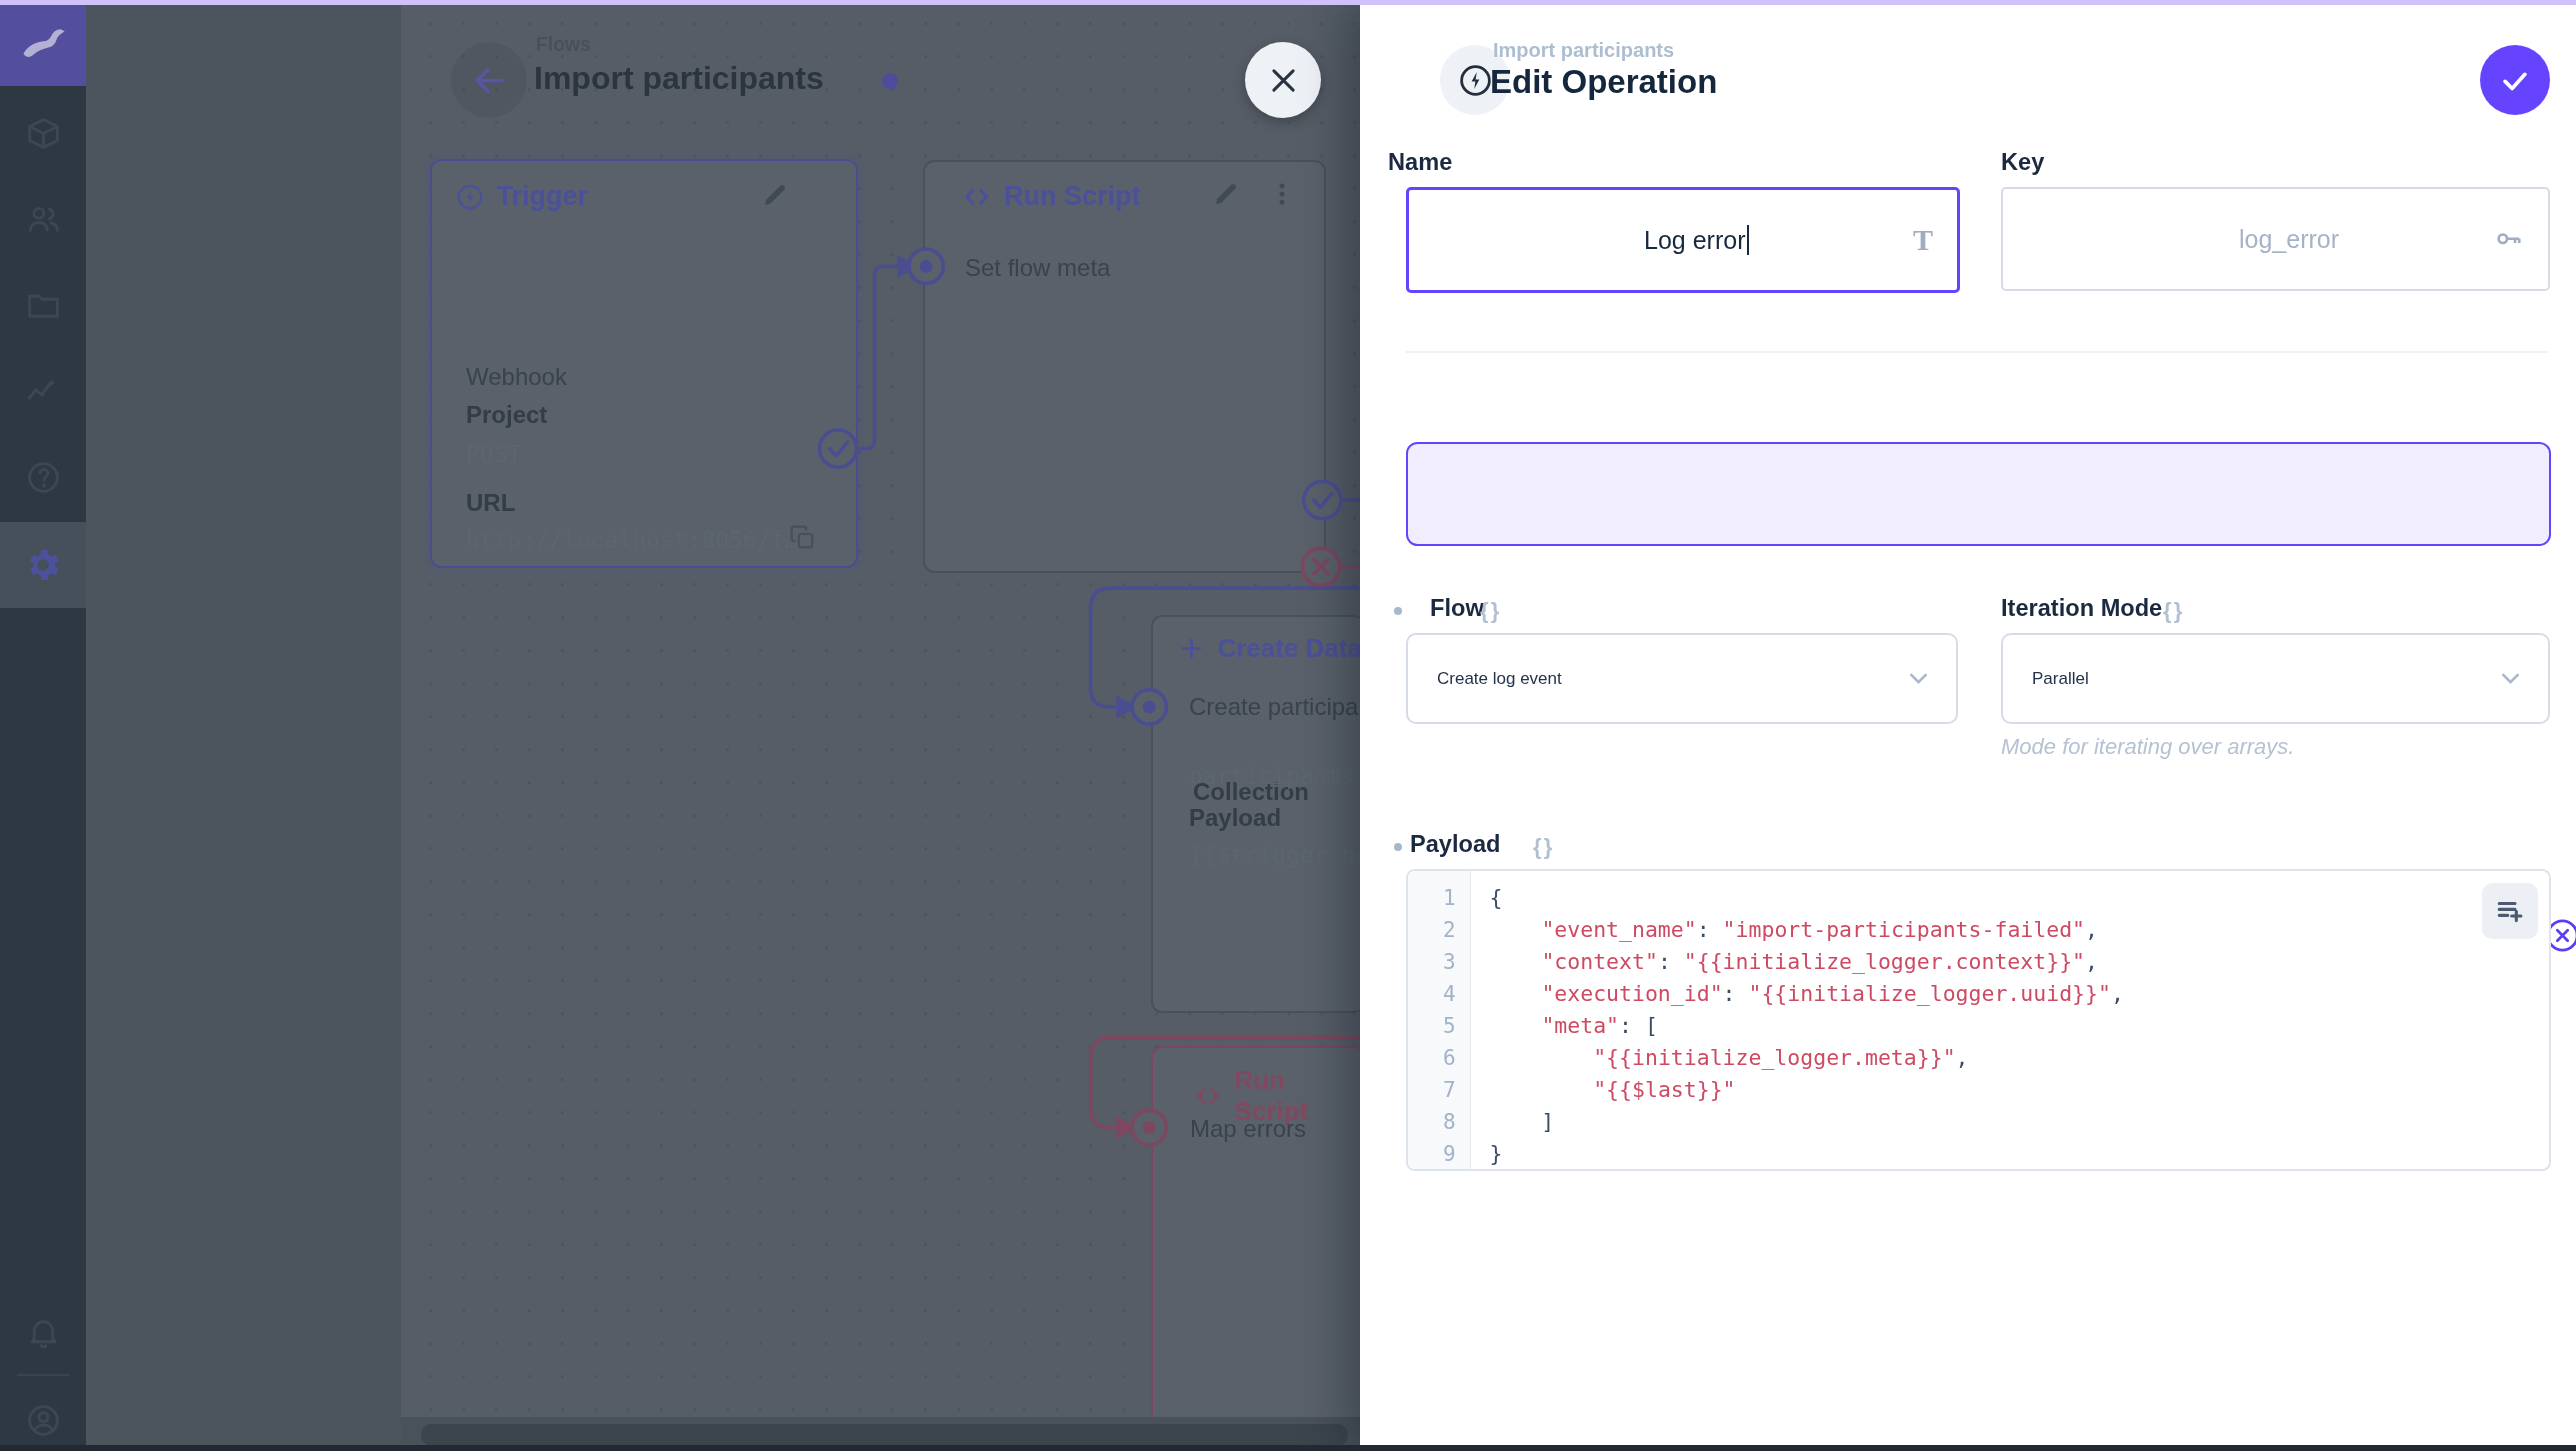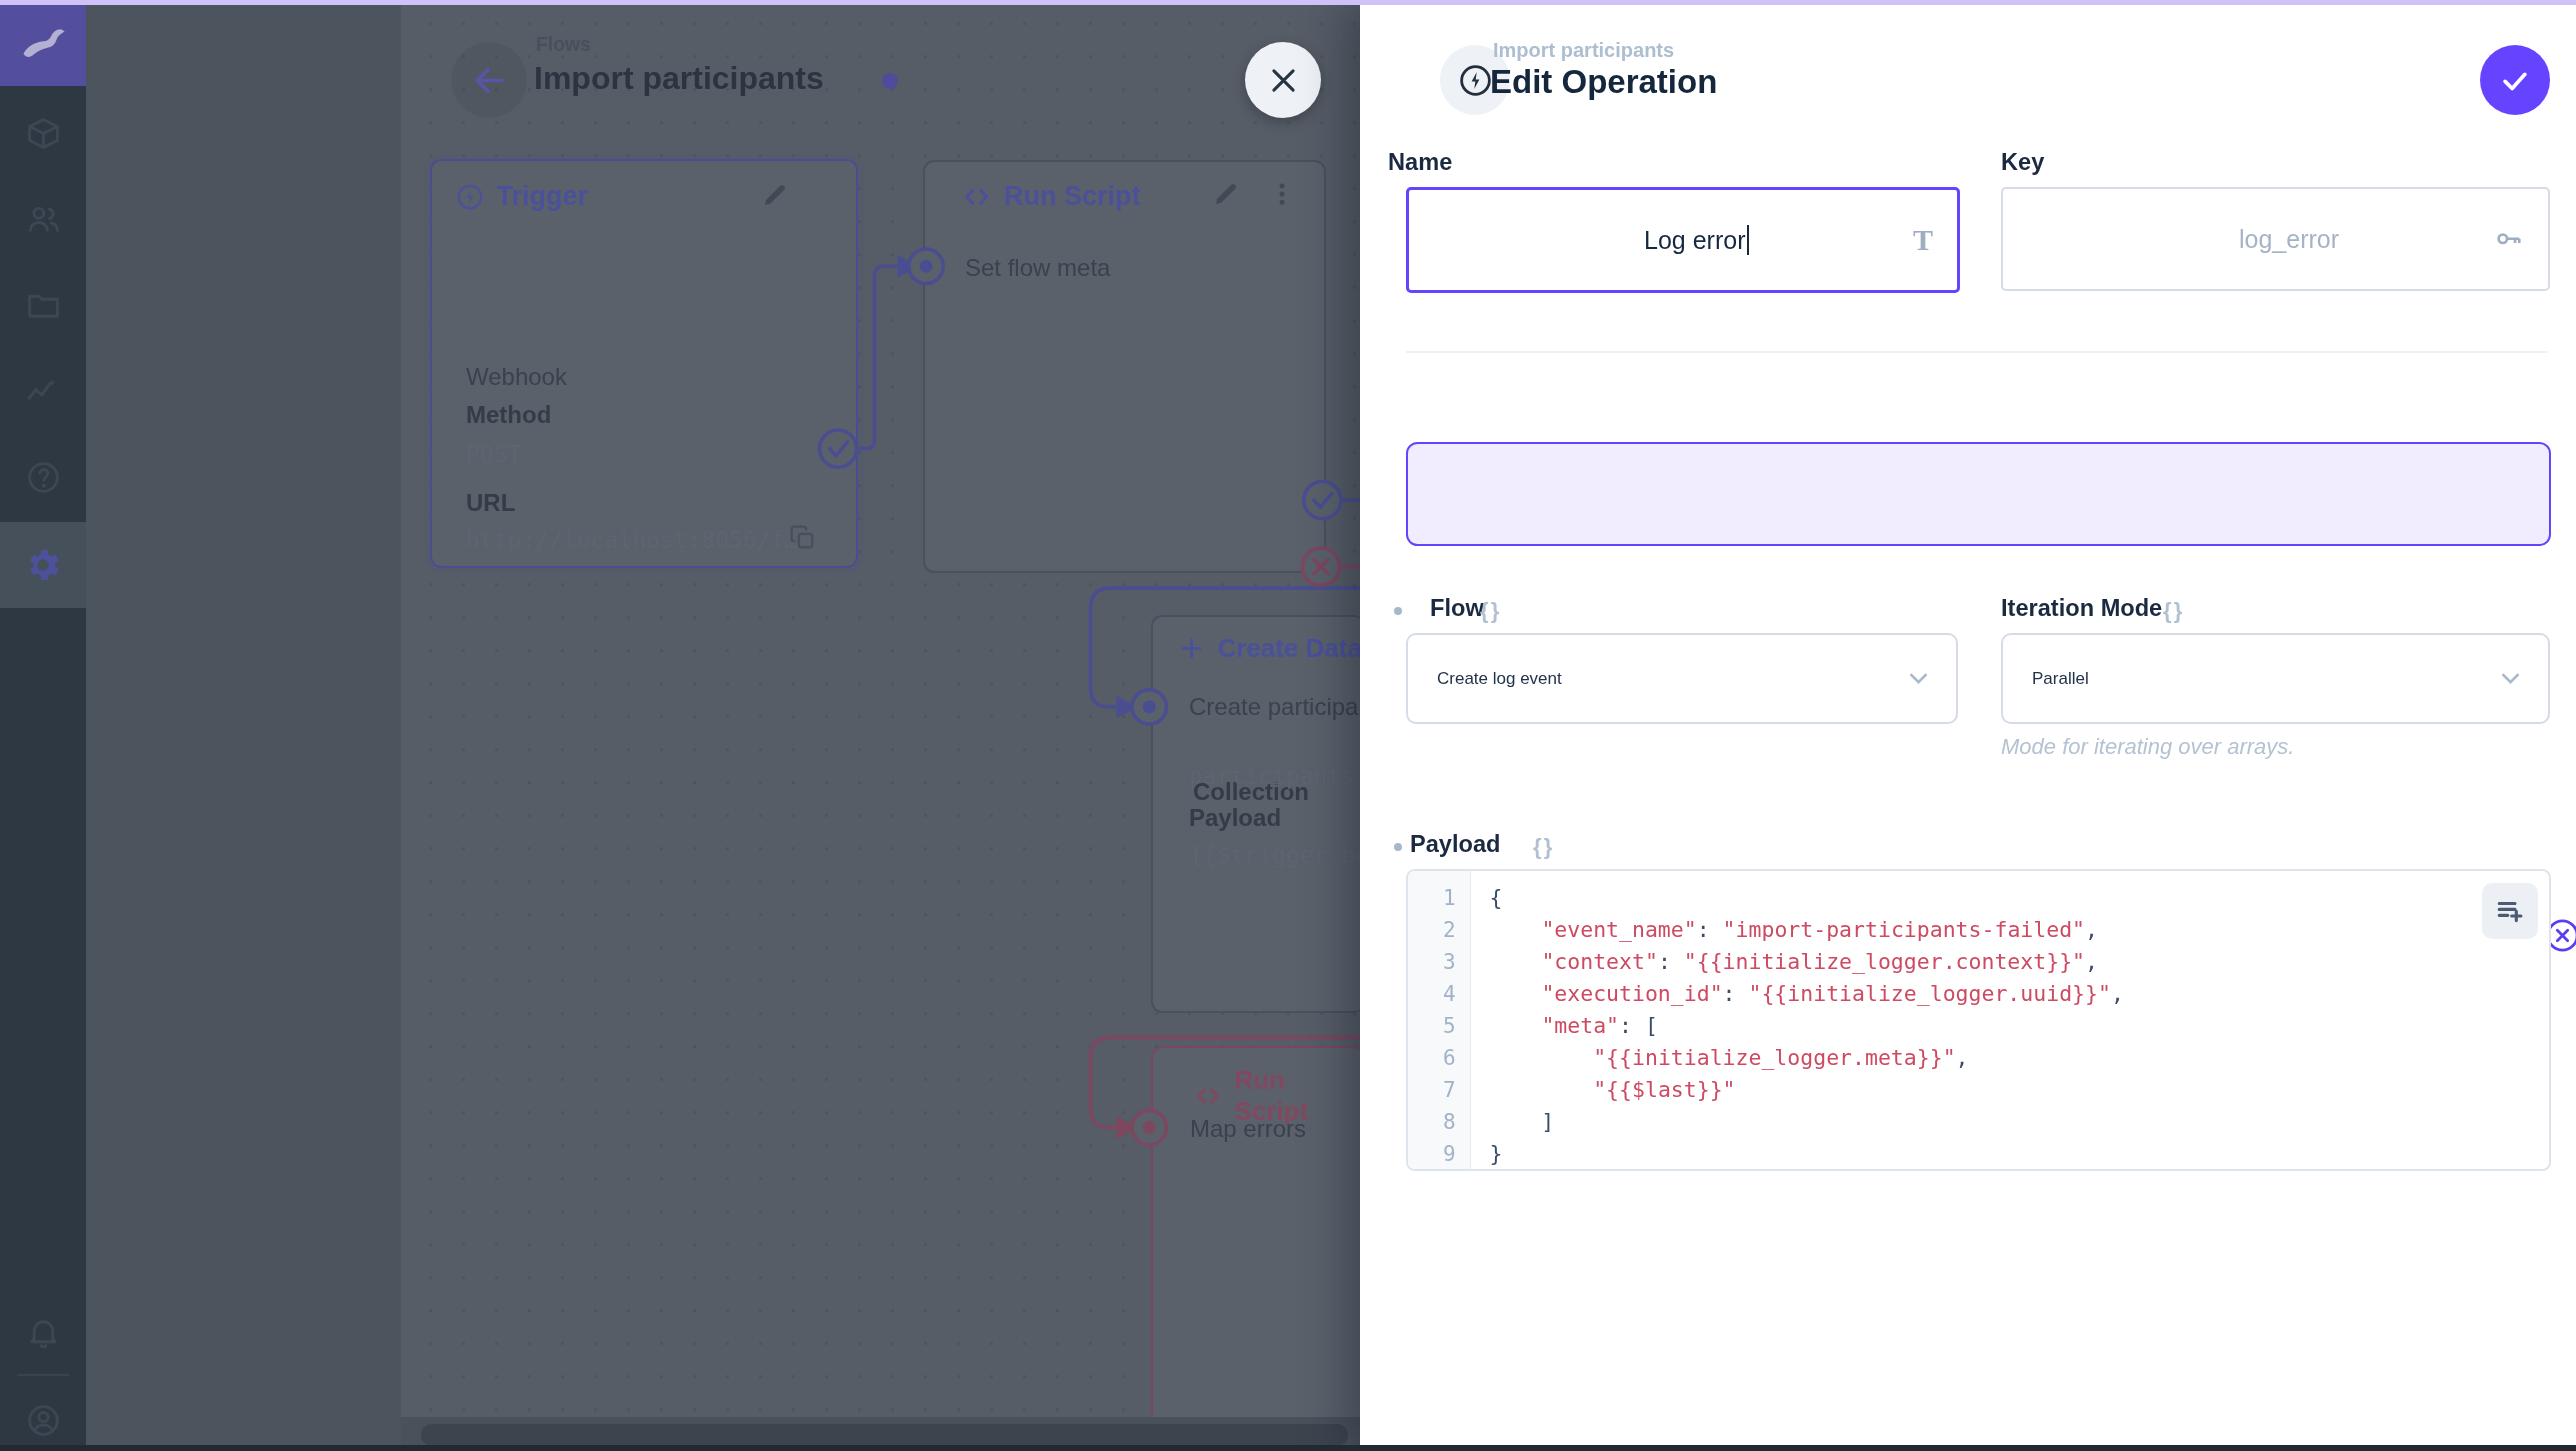--- a/index.html
+++ b/index.html
@@ -309,21 +309,21 @@
             </svg>
           </span>
         <span style="font-size:27px;">Trigger</span>
       </div>
       <div class="abs icon-btn" style="left:328px;top:18.6px;">
           <svg width="30" height="30" viewBox="0 0 24 24" fill="currentColor">
             <path d="M4 20l1-4.2L16.2 4.6a2 2 0 0 1 2.8 0l.4.4a2 2 0 0 1 0 2.8L8.2 19z"></path>
           </svg>
         </div>
       <div class="p-text" style="left:34px;top:202px;">Webhook</div>
-      <div class="p-label" style="left:34px;top:240px;">Method</div>
+      <div class="p-label" style="left:34px;top:240px;">Project</div>
       <div class="p-mono" style="left:34px;top:280px;">POST</div>
       <div class="p-label" style="left:34px;top:328px;">URL</div>
       <div class="p-mono" style="left:34px;top:366px;">http://localhost:8056/f…</div>
       <div class="abs" style="left:356px;top:362px;color:#47505b;">
           <svg width="29" height="29" viewBox="0 0 24 24" fill="none" stroke="currentColor" stroke-width="2">
             <rect x="9" y="9" width="11" height="11" rx="2"></rect>
             <path d="M6 15H5a2 2 0 0 1-2-2V5a2 2 0 0 1 2-2h8a2 2 0 0 1 2 2v1"></path>
           </svg>
         </div>
       <div class="abs" style="left:34px;top:371px;"></div>

